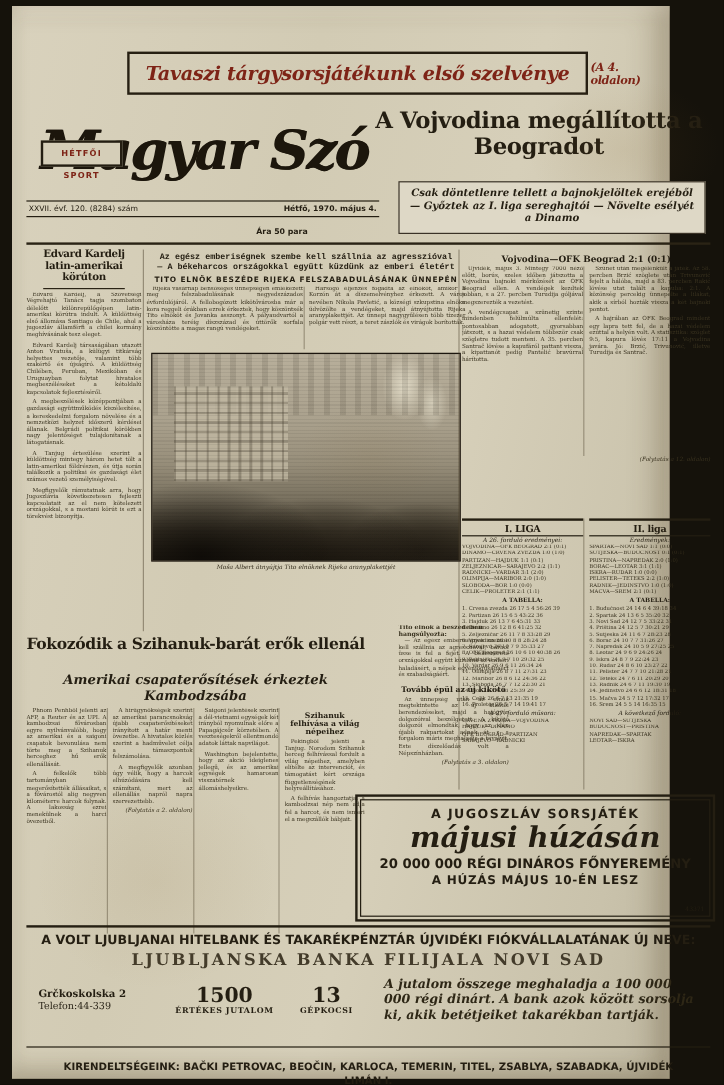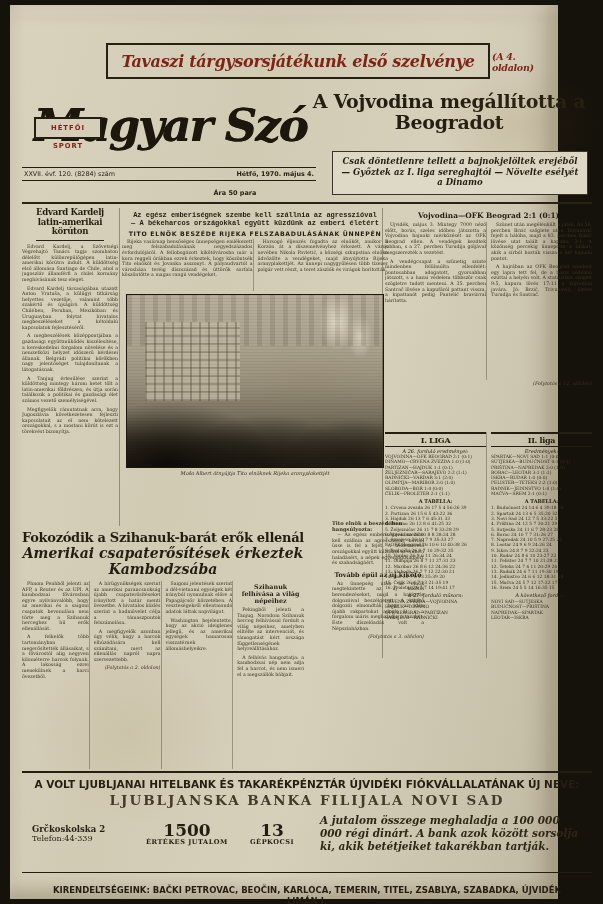--- a/index.html
+++ b/index.html
@@ -212,21 +212,21 @@
             <div class="tbl">NOVI SAD—SUTJESKA</div>
             <div class="tbl">BUDUĆNOST—PRIŠTINA</div>
             <div class="tbl">NAPREDAK—SPARTAK</div>
             <div class="tbl">LEOTAR—ISKRA</div>
           </div>
       </div>
     </div>
 
     <div class="abs" style="left:12px;top:525px;width:282px;">
       <div class="ctr hl" style="font-size:13px;line-height:15px;white-space:nowrap;overflow:hidden;">Fokozódik a Szihanuk-barát erők ellenállása</div>
-      <div class="ctr" style="font-size:14px;font-weight:bold;font-style:italic;margin:0 0 4px;">Amerikai csapaterősítések érkeztek Kambodzsába</div>
+      <div class="ctr" style="font-size:11px;font-weight:bold;font-style:italic;margin:15px 0 4px;">Amerikai csapaterősítések érkeztek Kambodzsába</div>
       <div class="cols" style="height:188px;">
         <div class="t">
             <p>Phnom Penhből jelenti az AFP, a Reuter és az UPI. A kambodzsai fővárosban egyre nyilvánvalóbb, hogy az amerikai és a saigoni csapatok bevonulása nem törte meg a Szihanuk herceghez hű erők ellenállását.</p>
             <p>A felkelők több tartományban megerősítették állásaikat, s a fővárostól alig negyven kilométerre harcok folynak. A lakosság ezrei menekülnek a harci övezetből.</p>
           </div>
         <div>
           <div class="t">
               <p>A hírügynökségek szerint az amerikai parancsnokság újabb csapaterősítéseket irányított a határ menti övezetbe. A hivatalos közlés szerint a hadművelet célja a támaszpontok felszámolása.</p>
               <p>A megfigyelők azonban úgy vélik, hogy a harcok elhúzódására kell számítani, mert az ellenállás napról napra szervezettebb.</p>
             </div>
@@ -239,20 +239,29 @@
         <div>
           <div class="mini-head">Szihanuk felhívása a világ népeihez</div>
           <div class="t">
               <p>Pekingből jelenti a Tanjug. Norodom Szihanuk herceg felhívással fordult a világ népeihez, amelyben elítélte az intervenciót, és támogatást kért országa függetlenségének helyreállításához.</p>
               <p>A felhívás hangoztatja: a kambodzsai nép nem adja fel a harcot, és nem ismeri el a megszállók bábjait.</p>
             </div>
         </div>
       </div>
     </div>
 
+    <div class="abs lot-outer" style="left:286px;top:657px;width:296px;height:102px;">
+      <div class="lot-inner ctr" style="padding-top:6px;">
+        <div style="font-size:10.5px;font-weight:bold;letter-spacing:1.2px;font-family:'DejaVu Sans','Liberation Sans',sans-serif;">A JUGOSZLÁV SORSJÁTÉK</div>
+        <div style="font-size:24px;font-weight:bold;font-style:italic;line-height:26px;">májusi húzásán</div>
+        <div style="font-size:11px;font-weight:bold;margin-top:2px;font-family:'DejaVu Sans','Liberation Sans',sans-serif;">20 000 000 RÉGI DINÁROS FŐNYEREMÉNY</div>
+        <div style="font-size:10px;font-weight:bold;margin-top:3px;letter-spacing:.6px;font-family:'DejaVu Sans','Liberation Sans',sans-serif;">A HÚZÁS MÁJUS 10-ÉN LESZ</div>
+        <div style="position:absolute;right:4px;bottom:2px;font-size:5px;">43371</div>
+      </div>
+    </div>
 
     <div class="abs" style="left:12px;top:766px;width:570px;border-top:2px solid #241e12;padding-top:5px;">
       <div class="ctr" style="font-size:10.5px;font-weight:bold;font-family:'DejaVu Sans','Liberation Sans',sans-serif;">A VOLT LJUBLJANAI HITELBANK ÉS TAKARÉKPÉNZTÁR ÚJVIDÉKI FIÓKVÁLLALATÁNAK ÚJ NEVE:</div>
       <div class="ctr" style="font-size:13.5px;font-weight:bold;letter-spacing:2px;margin-top:2px;color:#433b2a;">LJUBLJANSKA BANKA FILIJALA NOVI SAD</div>
       <div style="display:flex;align-items:center;margin-top:6px;">
         <div style="width:110px;padding-left:10px;">
           <div style="font-size:8.5px;font-weight:bold;">Grčkoskolska 2</div>
           <div style="font-size:8px;">Telefon:44-339</div>
         </div>
         <div class="ctr" style="width:90px;">

